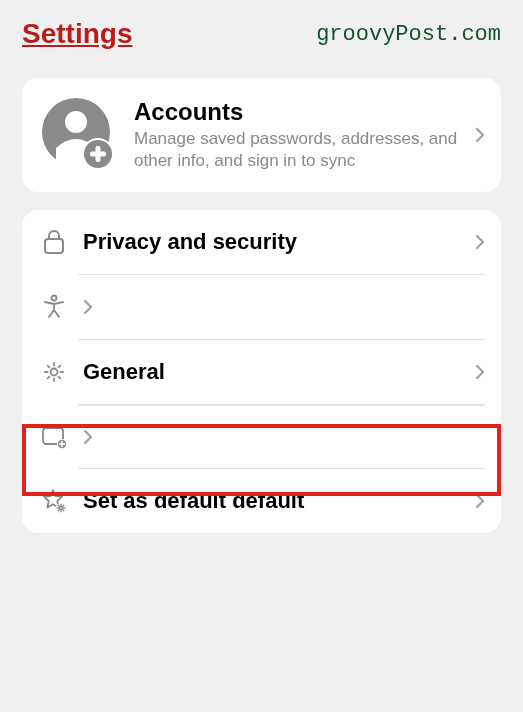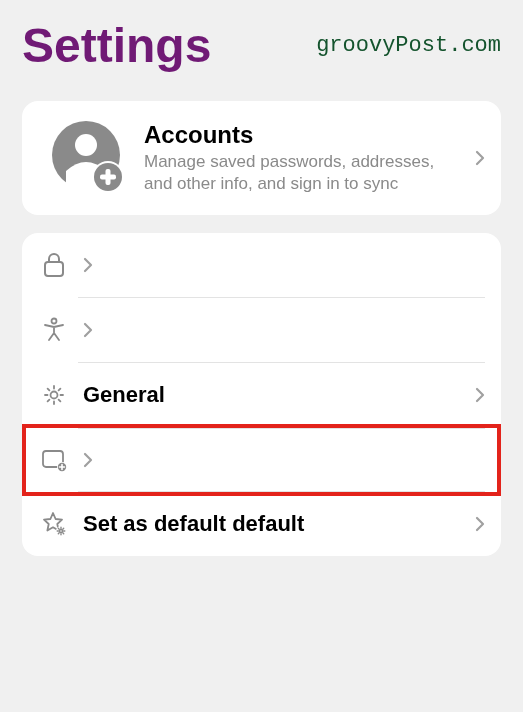--- a/index.html
+++ b/index.html
@@ -15,39 +15,40 @@
       position: relative;
       overflow: hidden;
     }
     .header {
       display: flex;
       justify-content: space-between;
       align-items: center;
       padding: 18px 22px 10px 22px;
     }
     .page-title {
-      font-size: 48px;
+      font-size: 28px;
       font-weight: 800;
-      color: #701a75;
+      color: #b91c1c;
+      text-decoration: underline;
     }
     .watermark {
       font-family: Liberation Mono, monospace;
       font-size: 22px;
       color: #14532d;
     }
     .card {
       background: #fff;
       border-radius: 16px;
       margin: 18px 22px 12px 22px;
       padding: 0;
     }
     .account-card {
       display: flex;
       align-items: center;
-      padding: 18px 16px 18px 28px;
+      padding: 18px 16px 18px 18px;
       gap: 16px;
     }
     .account-avatar-wrap {
       flex: 0 0 auto;
     }
     .account-text {
       flex: 1 1 auto;
     }
     .account-title {
       font-size: 24px;
@@ -139,20 +140,21 @@
 
 <div class="card list-card">
 
   <div class="list-item">
     <div class="list-item-icon">
       <svg width="24" height="26" viewBox="0 0 24 26">
         <rect x="3" y="10" width="18" height="14" rx="3" fill="none" stroke="#8a8a8a" stroke-width="2"></rect>
         <path d="M 7 10 L 7 7 A 5 5 0 0 1 17 7 L 17 10" fill="none" stroke="#8a8a8a" stroke-width="2"></path>
       </svg>
     </div>
+    <div class="list-item-label">Privacy and security</div>
     <div class="chevron">
       <svg width="10" height="16" viewBox="0 0 10 16">
         <path d="M 2 2 L 8 8 L 2 14" stroke="#a0a0a0" stroke-width="2.2" fill="none" stroke-linecap="round" stroke-linejoin="round"></path>
       </svg>
     </div>
   </div>
   <div class="divider"></div>
 
   <div class="list-item">
     <div class="list-item-icon">

